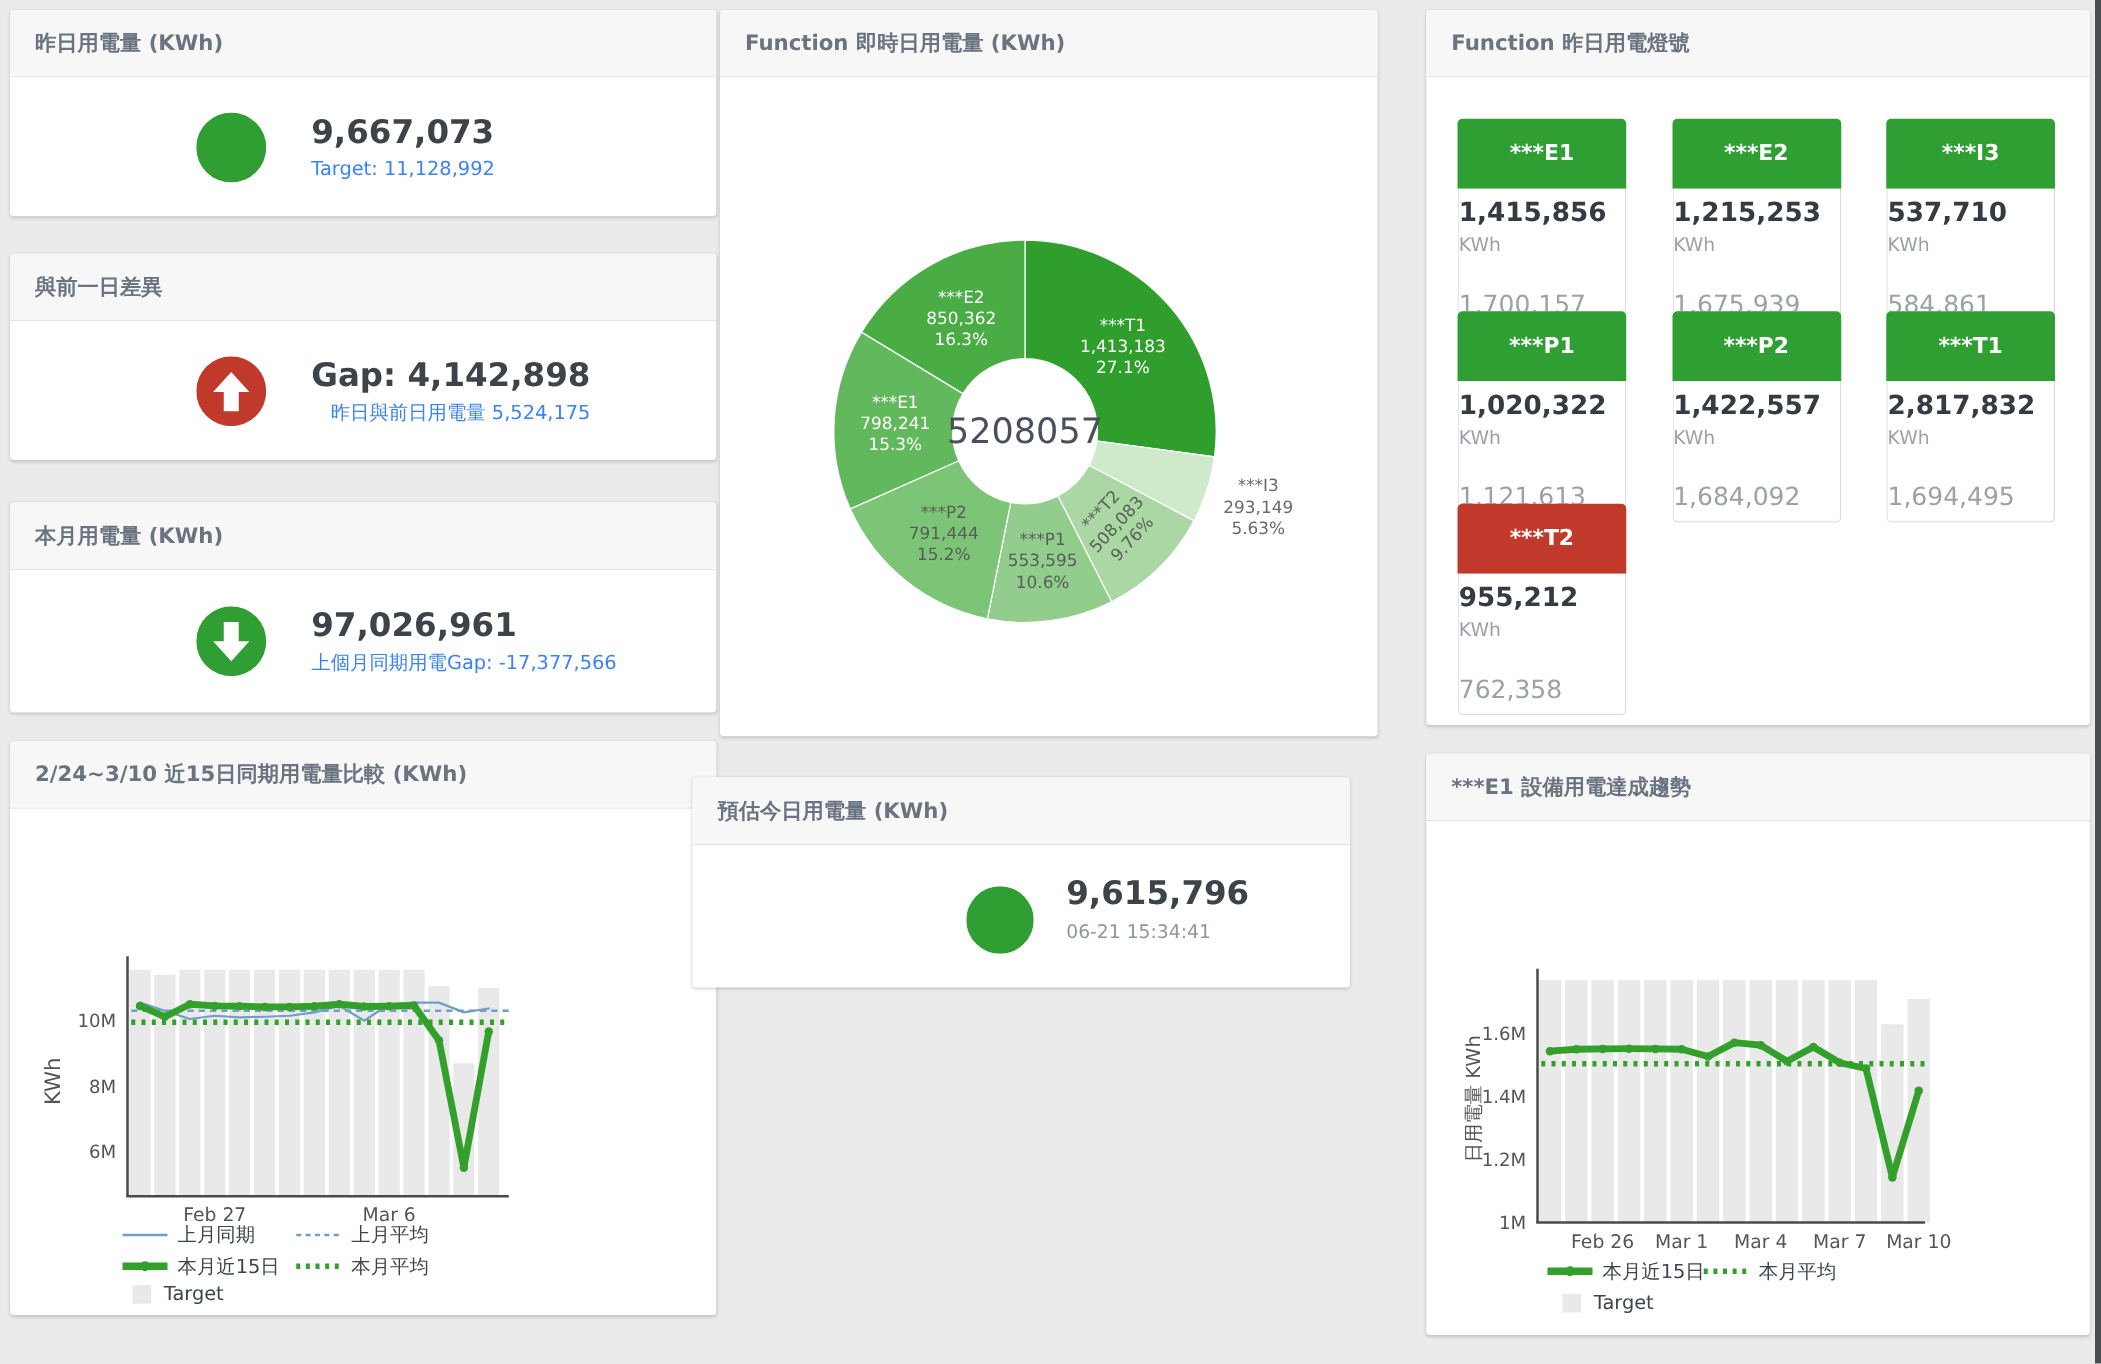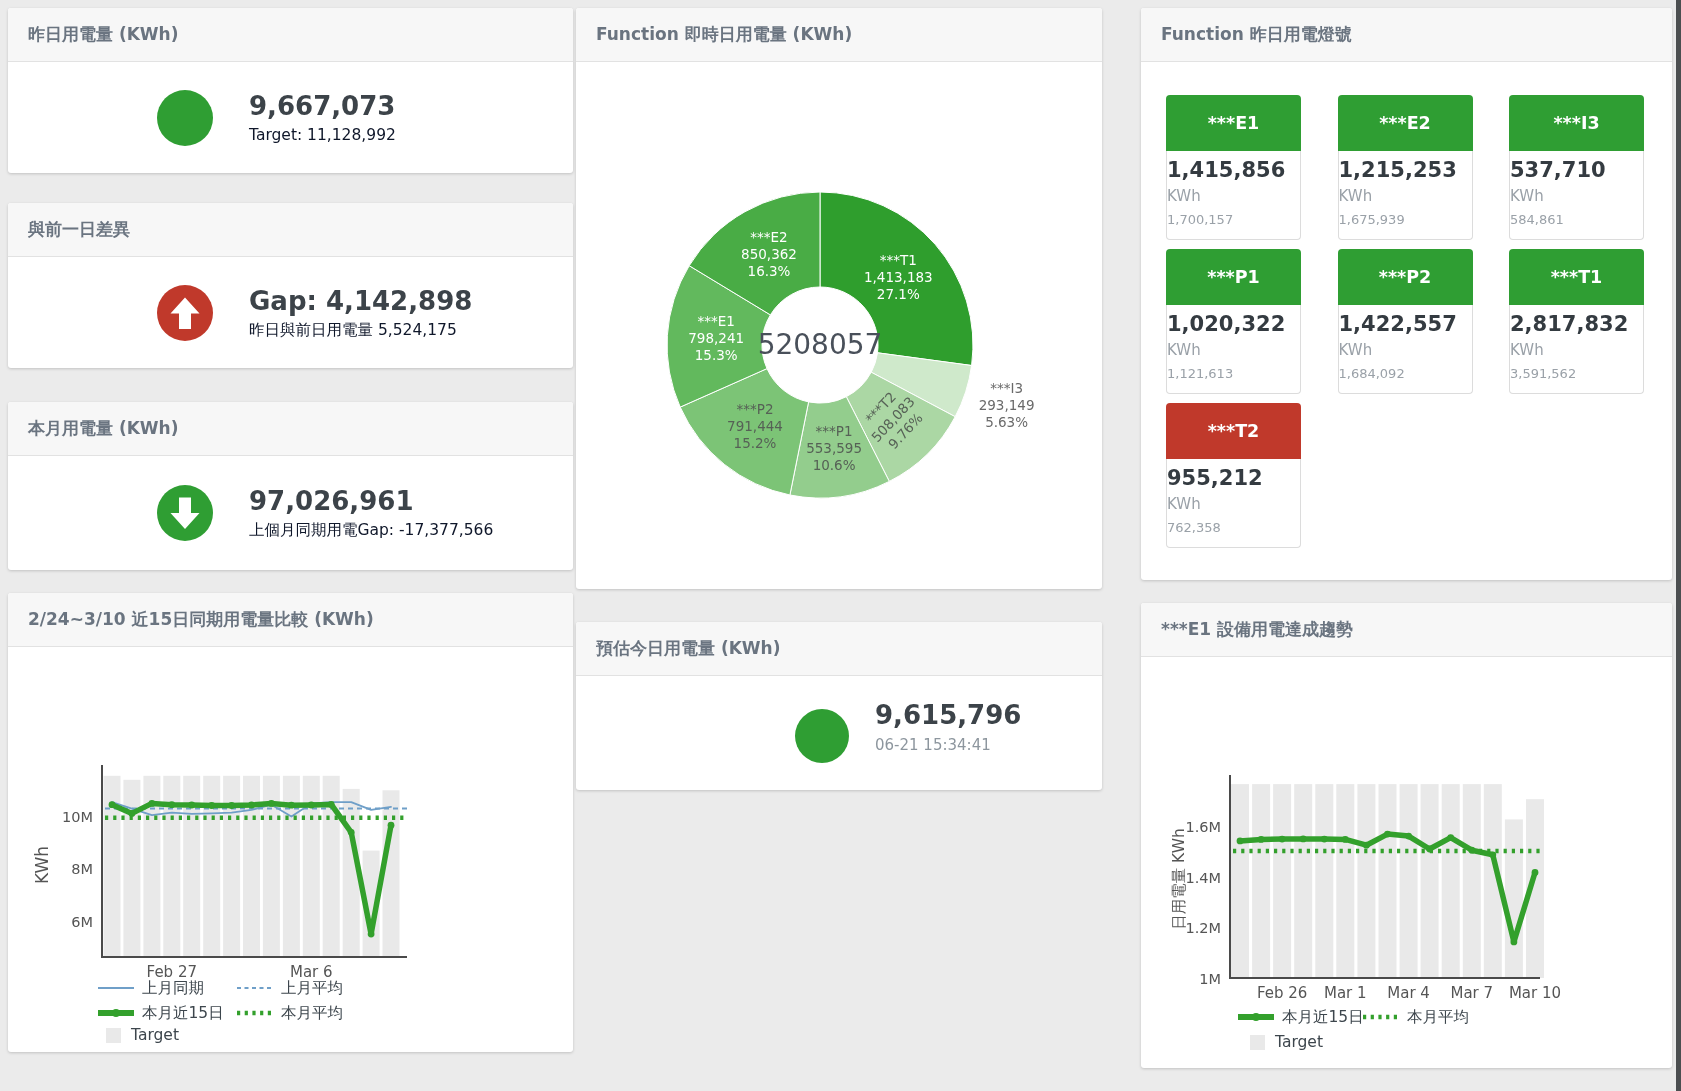--- a/index.html
+++ b/index.html
@@ -6,32 +6,32 @@
   .screen{position:relative;width:1681px;height:1091px;overflow:hidden;background:#ebebeb;}
   .panel{position:absolute;background:#fff;border-radius:3px;box-shadow:0 1px 3px rgba(0,0,0,.18);}
   .panel-header{height:54px;box-sizing:border-box;padding:15px 8px 0 20px;background:#f7f7f7;
     border-bottom:1px solid #e2e2e2;border-radius:3px 3px 0 0;font-size:17px;font-weight:bold;color:#6a7480;
     white-space:nowrap;overflow:hidden;}
   .panel-body{position:absolute;top:54px;left:0;right:0;bottom:0;border-radius:0 0 3px 3px;overflow:hidden;}
   
   .stat-icon{position:absolute;left:149px;top:50%;transform:translateY(-50%);width:56px;height:56px;}
   .stat-text{position:absolute;left:241px;top:50%;transform:translateY(-50%);}
   .stat-value{font-size:26px;font-weight:bold;color:#3c4349;line-height:34px;white-space:nowrap;}
-  .stat-sub{font-size:15.5px;color:#0f172a;line-height:24px;white-space:nowrap;}
+  .stat-sub{font-size:15.5px;color:#3b82f6;line-height:24px;white-space:nowrap;text-align:right;}
   
   .est-icon{position:absolute;left:219px;top:33px;width:54px;height:54px;}
   .est-num{position:absolute;left:299px;top:24px;font-size:26px;font-weight:bold;color:#3c4349;white-space:nowrap;}
   .est-sub{position:absolute;left:299px;top:60px;width:121px;font-size:15px;color:#8d969e;white-space:nowrap;}
   
   .tile{position:absolute;width:135px;border-radius:4px;background:#fff;}
   .tile-head{height:56px;line-height:56px;text-align:center;color:#fff;font-size:17.5px;font-weight:bold;border-radius:4px 4px 0 0;}
   .tile-body{border:1px solid #dcdcdc;border-top:none;border-radius:0 0 4px 4px;padding:5px 0 7px 0;background:#fff;}
   .tile-value{font-size:21px;font-weight:bold;color:#343b41;line-height:29px;}
   .tile-unit{font-size:15px;color:#9aa1a8;line-height:22px;}
-  .tile-target{font-size:13px;color:#9aa1a8;line-height:25px;}
+  .tile-target{font-size:20px;color:#9aa1a8;line-height:25px;margin-top:24px;}
   svg text{font-family:"DejaVu Sans","Liberation Sans",sans-serif;}
   .edge-strip{position:absolute;right:0;top:0;width:5px;height:1091px;background:#4b4e50;}
 </style>
 </head>
 <body>
 
 <div class="screen">
 
   <div class="panel" style="left:8px;top:8px;width:565px;height:165px">
     <div class="panel-header">昨日用電量 (KWh)</div>
@@ -151,21 +151,21 @@
           <text x="316.9" y="357.2" transform="rotate(-47 316.9 357.2)" text-anchor="middle" font-size="13.5" fill="#566156"><tspan x="316.9" dy="-12">***T2</tspan><tspan x="316.9" dy="17">508,083</tspan><tspan x="316.9" dy="17">9.76%</tspan></text>
           <text x="258.1" y="386.0" text-anchor="middle" font-size="13.5" fill="#566156"><tspan x="258.1" dy="-12">***P1</tspan><tspan x="258.1" dy="17">553,595</tspan><tspan x="258.1" dy="17">10.6%</tspan></text>
           <text x="179.0" y="364.2" text-anchor="middle" font-size="13.5" fill="#566156"><tspan x="179.0" dy="-12">***P2</tspan><tspan x="179.0" dy="17">791,444</tspan><tspan x="179.0" dy="17">15.2%</tspan></text>
           <text x="140.2" y="276.4" text-anchor="middle" font-size="13.5" fill="#ffffff"><tspan x="140.2" dy="-12">***E1</tspan><tspan x="140.2" dy="17">798,241</tspan><tspan x="140.2" dy="17">15.3%</tspan></text>
           <text x="193.0" y="192.4" text-anchor="middle" font-size="13.5" fill="#ffffff"><tspan x="193.0" dy="-12">***E2</tspan><tspan x="193.0" dy="17">850,362</tspan><tspan x="193.0" dy="17">16.3%</tspan></text>
           <text x="244" y="292" text-anchor="middle" font-size="28" fill="#49505a">5208057</text>
         </svg>
     </div>
   </div>
 
-  <div class="panel" style="left:576px;top:622px;width:526px;height:168px">
+  <div class="panel" style="left:554px;top:622px;width:526px;height:168px">
     <div class="panel-header">預估今日用電量 (KWh)</div>
     <div class="panel-body">
       <span class="est-icon"><svg width="100%" height="100%" viewBox="0 0 56 56">
             <circle cx="28" cy="28" r="28" fill="#2f9e33"></circle>
           </svg></span>
       <div class="est-num">9,615,796</div>
       <div class="est-sub">06-21 15:34:41</div>
     </div>
   </div>
 
@@ -210,21 +210,21 @@
             <div class="tile-value">1,422,557</div>
             <div class="tile-unit">KWh</div>
             <div class="tile-target">1,684,092</div>
           </div>
         </div>
         <div class="tile" style="left: 368px; top: 187px;">
           <div class="tile-head" style="background:#2f9e33">***T1</div>
           <div class="tile-body">
             <div class="tile-value">2,817,832</div>
             <div class="tile-unit">KWh</div>
-            <div class="tile-target">3,591,562</div>
+            <div class="tile-target">1,694,495</div>
           </div>
         </div>
         <div class="tile" style="left: 25px; top: 341px;">
           <div class="tile-head" style="background:#c0392b">***T2</div>
           <div class="tile-body">
             <div class="tile-value">955,212</div>
             <div class="tile-unit">KWh</div>
             <div class="tile-target">762,358</div>
           </div>
         </div>

